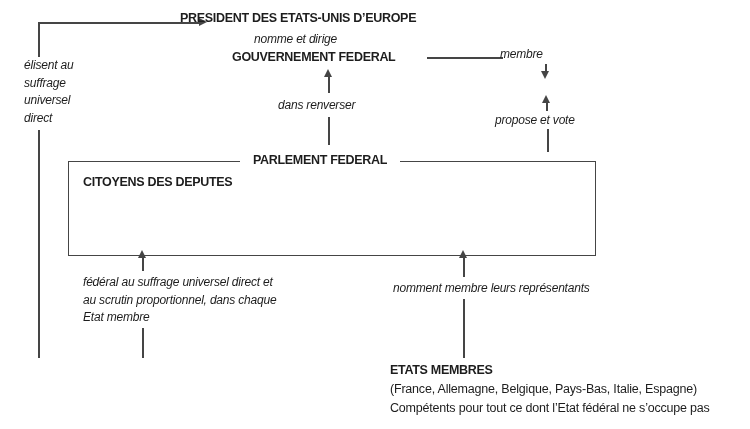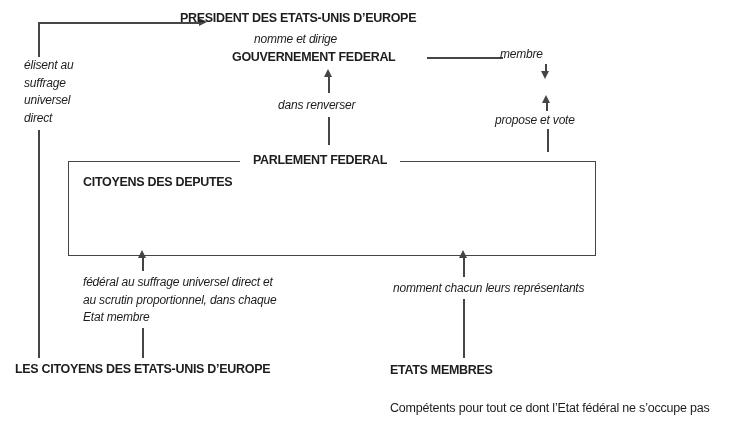--- a/index.html
+++ b/index.html
@@ -81,20 +81,20 @@
 
   <div class="tri tri-up" style="left:138px; top:250px;"></div>
   <div class="vline" style="left:142px; top:257px; height:14px;"></div>
   <div class="abs i pre" style="left:83px; top:274px;">fédéral au suffrage universel direct et
 au scrutin proportionnel, dans chaque
 Etat membre</div>
   <div class="vline" style="left:142px; top:328px; height:30px;"></div>
 
   <div class="tri tri-up" style="left:459px; top:250px;"></div>
   <div class="vline" style="left:463px; top:257px; height:20px;"></div>
-  <div class="abs i" style="left:393px; top:280px;">nomment chacun leurs représentants</div>
+  <div class="abs i" style="left:393px; top:280px;">nomment membre leurs représentants</div>
   <div class="vline" style="left:463px; top:299px; height:59px;"></div>
 
-  <div class="abs b" style="left:15px; top:362px;">LES CITOYENS DES ETATS-UNIS D’EUROPE</div>
   <div class="abs b" style="left:390px; top:363px;">ETATS MEMBRES</div>
+  <div class="abs t" style="left:390px; top:382px; line-height:15px;">(France, Allemagne, Belgique, Pays-Bas, Italie, Espagne)</div>
   <div class="abs t" style="left:390px; top:401px; line-height:15px;">Compétents pour tout ce dont l’Etat fédéral ne s’occupe pas</div>
 
 </div>
 
 </body></html>

